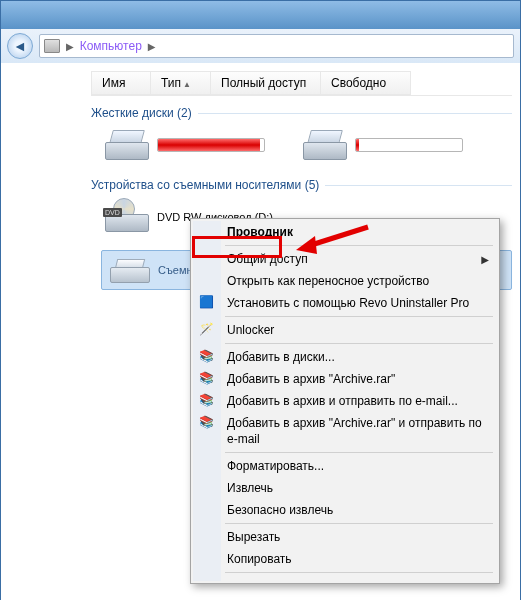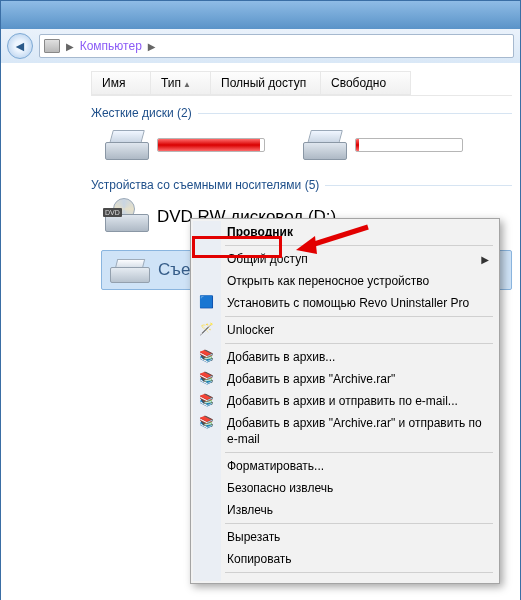--- a/index.html
+++ b/index.html
@@ -140,21 +140,21 @@
     width: 108px; height: 14px;
     border: 1px solid #b6b6b6;
     border-radius: 2px;
     background: #fff;
     overflow: hidden;
   }
   .usage-fill {
     height: 100%;
     background: linear-gradient(#ff6a6a,#d80000,#ff6a6a);
   }
-  .drive-label { font-size: 17px; color: #000; }
+  .drive-label { font-size: 11px; color: #000; }
   .removable {
     display: flex;
     align-items: center;
     gap: 8px;
     padding: 6px 30px 6px 8px;
   }
   .selected {
     background: #cfe3f7;
     border: 1px solid #8ab5df;
     border-radius: 2px;
@@ -323,43 +323,43 @@
     <span>Установить с помощью Revo Uninstaller Pro</span>
   </div>
   <div class="ctx-sep"></div>
   <div class="ctx-item">
     <span class="ctx-ico">🪄</span>
     <span>Unlocker</span>
   </div>
   <div class="ctx-sep"></div>
   <div class="ctx-item">
     <span class="ctx-ico">📚</span>
-    <span>Добавить в архив...</span>
+    <span>Добавить в диски...</span>
   </div>
   <div class="ctx-item">
     <span class="ctx-ico">📚</span>
     <span>Добавить в архив "Archive.rar"</span>
   </div>
   <div class="ctx-item">
     <span class="ctx-ico">📚</span>
     <span>Добавить в архив и отправить по e-mail...</span>
   </div>
   <div class="ctx-item">
     <span class="ctx-ico">📚</span>
     <span>Добавить в архив "Archive.rar" и отправить по e-mail</span>
   </div>
   <div class="ctx-sep"></div>
   <div class="ctx-item">
     <span>Форматировать...</span>
   </div>
   <div class="ctx-item">
+    <span>Извлечь</span>
+  </div>
+  <div class="ctx-item">
     <span>Безопасно извлечь</span>
-  </div>
-  <div class="ctx-item">
-    <span>Извлечь</span>
   </div>
   <div class="ctx-sep"></div>
   <div class="ctx-item">
     <span>Вырезать</span>
   </div>
   <div class="ctx-item">
     <span>Копировать</span>
   </div>
   <div class="ctx-sep"></div>
   <div class="ctx-item">

